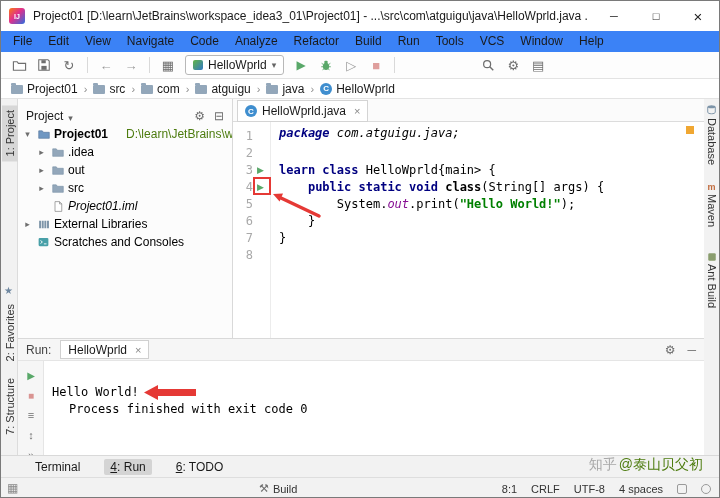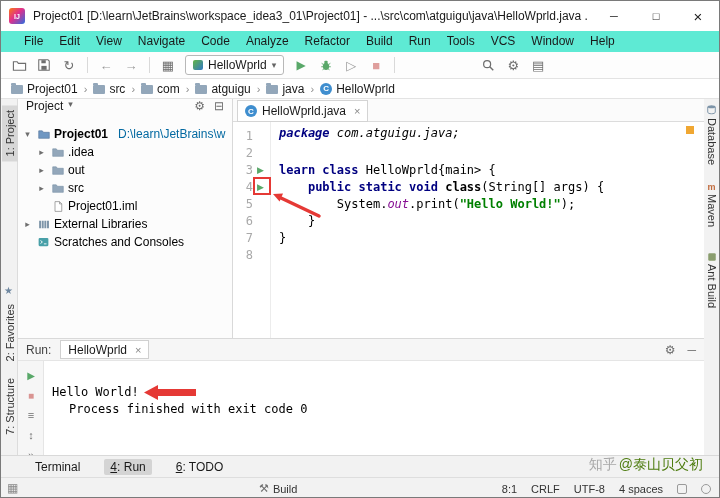--- a/index.html
+++ b/index.html
@@ -6,21 +6,21 @@
 body{background:#9a9a9a}
 #app{position:relative;width:720px;height:498px;background:#fff;font-family:"Liberation Sans",sans-serif;font-size:12px;color:#1a1a1a;border:1px solid #7a7a7a;overflow:hidden}
 
 .titlebar{position:absolute;top:0;left:0;right:0;height:30px;background:#fff}
 .app-logo{position:absolute;left:8px;top:7px;width:16px;height:16px;border-radius:3px;background:linear-gradient(135deg,#f97a12 0%,#e0308c 45%,#2a6fe0 100%);color:#fff;font-size:7px;font-weight:bold;display:flex;align-items:center;justify-content:center}
 .title-text{position:absolute;left:32px;top:0;height:30px;line-height:30px;right:132px;white-space:nowrap;overflow:hidden;font-size:12px}
 .win-controls{position:absolute;right:0;top:0;height:30px;display:flex}
 .wbtn{width:42px;height:30px;display:flex;align-items:center;justify-content:center;font-size:11px;color:#222}
 .wbtn.close{font-size:15px}
 
-.menubar{position:absolute;top:30px;left:0;right:0;height:21px;background:#5eead4;display:flex;align-items:center;padding-left:15px}
+.menubar{position:absolute;top:30px;left:0;right:0;height:21px;background:#3b82f6;display:flex;align-items:center;padding-left:4px}
 .menu-item{padding:0 8px;line-height:21px}
 
 .toolbar{position:absolute;top:51px;left:0;right:0;height:27px;background:#fdfdfd;border-bottom:1px solid #e3e3e3;display:flex;align-items:center;padding-left:8px;gap:5px}
 .tb-icon{width:20px;height:20px;display:flex;align-items:center;justify-content:center;color:#6e6e6e;font-size:13px}
 .tb-icon.run{color:#59a869;font-size:12px}
 .tb-icon.stop{color:#c75450;opacity:.55}
 .tb-icon.dim{color:#9a9a9a}
 .tb-sep{width:1px;height:16px;background:#d9d9d9;margin:0 3px}
 .tb-spacer{width:70px}
 .run-combo{height:20px;border:1px solid #b8b8b8;border-radius:3px;background:#fff;display:flex;align-items:center;gap:5px;padding:0 7px;margin:0 2px}
@@ -36,28 +36,28 @@
 
 .left-stripe{position:absolute;left:0;top:98px;width:17px;height:356px;background:#f2f2f2;border-right:1px solid #dcdcdc}
 .right-stripe{position:absolute;right:0;top:98px;width:17px;height:356px;background:#f2f2f2;border-left:1px solid #dcdcdc}
 .v-label{writing-mode:vertical-rl;transform:rotate(180deg);font-size:11px;color:#333;position:absolute;left:1px;white-space:nowrap;padding:5px 1px;line-height:14px}
 .v-label.sel{background:#d7d7d7}
 .v-label-r{writing-mode:vertical-rl;font-size:11px;color:#333;position:absolute;left:2px;white-space:nowrap;line-height:13px}
 .stripe-ic{position:absolute;left:3px;width:11px;height:11px;display:flex;align-items:center;justify-content:center;color:#6e6e6e;font-size:9px}
 .star-ic{position:absolute;left:3px;color:#6e87a0;font-size:10px}
 
 .project-panel{position:absolute;left:17px;top:98px;width:215px;height:239px;background:#fcfcfc;border-right:1px solid #d9d9d9;overflow:hidden}
-.pp-header{height:24px;display:flex;align-items:flex-start;padding:0 8px;gap:5px}
+.pp-header{height:24px;display:flex;align-items:flex-end;padding:0 8px;gap:5px}
 .pp-caret{font-size:9px;color:#666}
 .pp-icons{margin-left:auto;display:flex;gap:9px;color:#6e6e6e;font-size:12px}
 .tree-row{position:absolute;left:0;right:0;height:18px;display:flex;align-items:center;gap:3px;white-space:nowrap;overflow:hidden}
 .tree-arrow{width:11px;font-size:9px;color:#6e6e6e;text-align:center;flex:0 0 11px}
 .tree-ic{flex:0 0 15px;height:15px;display:flex;align-items:center;justify-content:center}
 .tree-label{color:#000}
-.tree-extra{color:#0369a1;margin-left:7px}
+.tree-extra{color:#4d7c0f;margin-left:15px}
 
 .editor{position:absolute;left:232px;top:98px;width:471px;height:239px;background:#fff}
 .ed-tabbar{position:absolute;top:0;left:0;right:0;height:23px;background:#fbfbfb;border-bottom:1px solid #dcdcdc}
 .ed-tab{position:absolute;left:4px;top:1px;height:22px;background:#fff;border:1px solid #d4d4d4;display:flex;align-items:center;gap:5px;padding:0 7px}
 .tab-close{color:#888;font-size:11px;margin-left:3px}
 .ed-gutter{position:absolute;left:0;top:23px;width:38px;bottom:0;background:#fff;border-right:1px solid #ececec}
 .ln{position:absolute;left:0;width:20px;text-align:right;color:#a9a9a9;font:12px "DejaVu Sans Mono",monospace;line-height:17px}
 .gut-run{position:absolute;left:24px;color:#59a869;font-size:9px;line-height:17px}
 .ed-code{position:absolute;left:38px;top:23px;right:0;bottom:0;overflow:hidden}
 .code-line{position:absolute;left:8px;right:0;white-space:pre;font:12px "DejaVu Sans Mono",monospace;line-height:17px}
@@ -271,21 +271,21 @@
         </div>
         <div class="tree-row" style="top: 80px; padding-left: 18px;">
           <span class="tree-arrow">▸</span>
           <span class="tree-ic">
             <svg width="14" height="13" viewBox="0 0 16 16">
               <path d="M1.5 3.5h4.4l1.4 1.8h7.2v7.4H1.5z" fill="#93a7ba" stroke="#7b93a9" stroke-width="0.8"></path>
             </svg>
           </span>
           <span class="tree-label">src</span>
         </div>
-        <div class="tree-row" style="top: 98px; padding-left: 18px;">
+        <div class="tree-row" style="top: 98px; padding-left: 18px; font-style: italic;">
           <span class="tree-arrow"></span>
           <span class="tree-ic">
             <svg width="12" height="13" viewBox="0 0 16 16">
               <path d="M4 1.5h6l3 3v10H4z" fill="#fff" stroke="#8a8a8a"></path>
               <path d="M10 1.5v3h3" fill="none" stroke="#8a8a8a"></path>
             </svg>
           </span>
           <span class="tree-label">Project01.iml</span>
         </div>
         <div class="tree-row" style="top: 116px; padding-left: 4px;">

